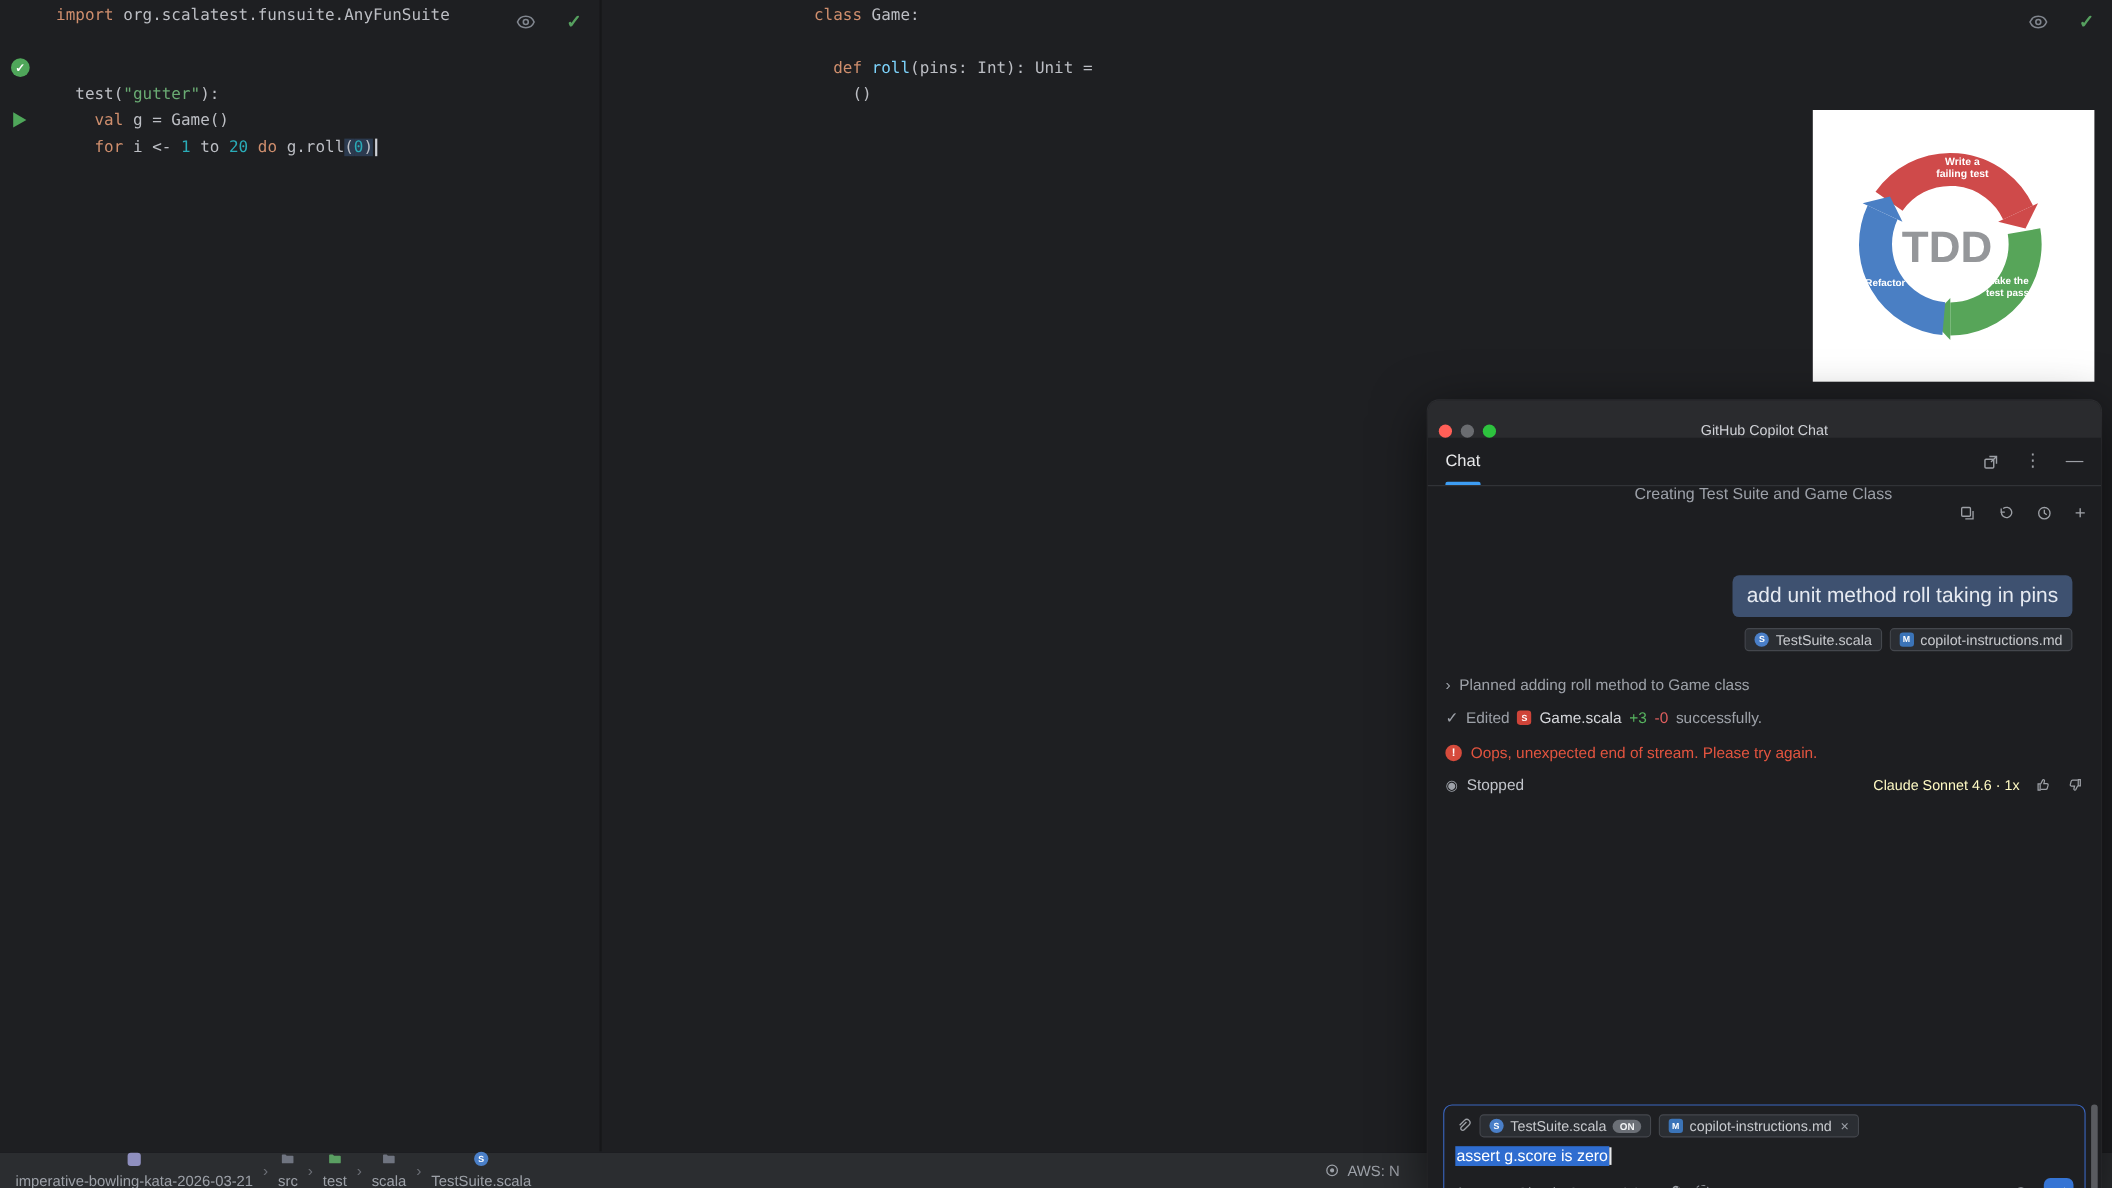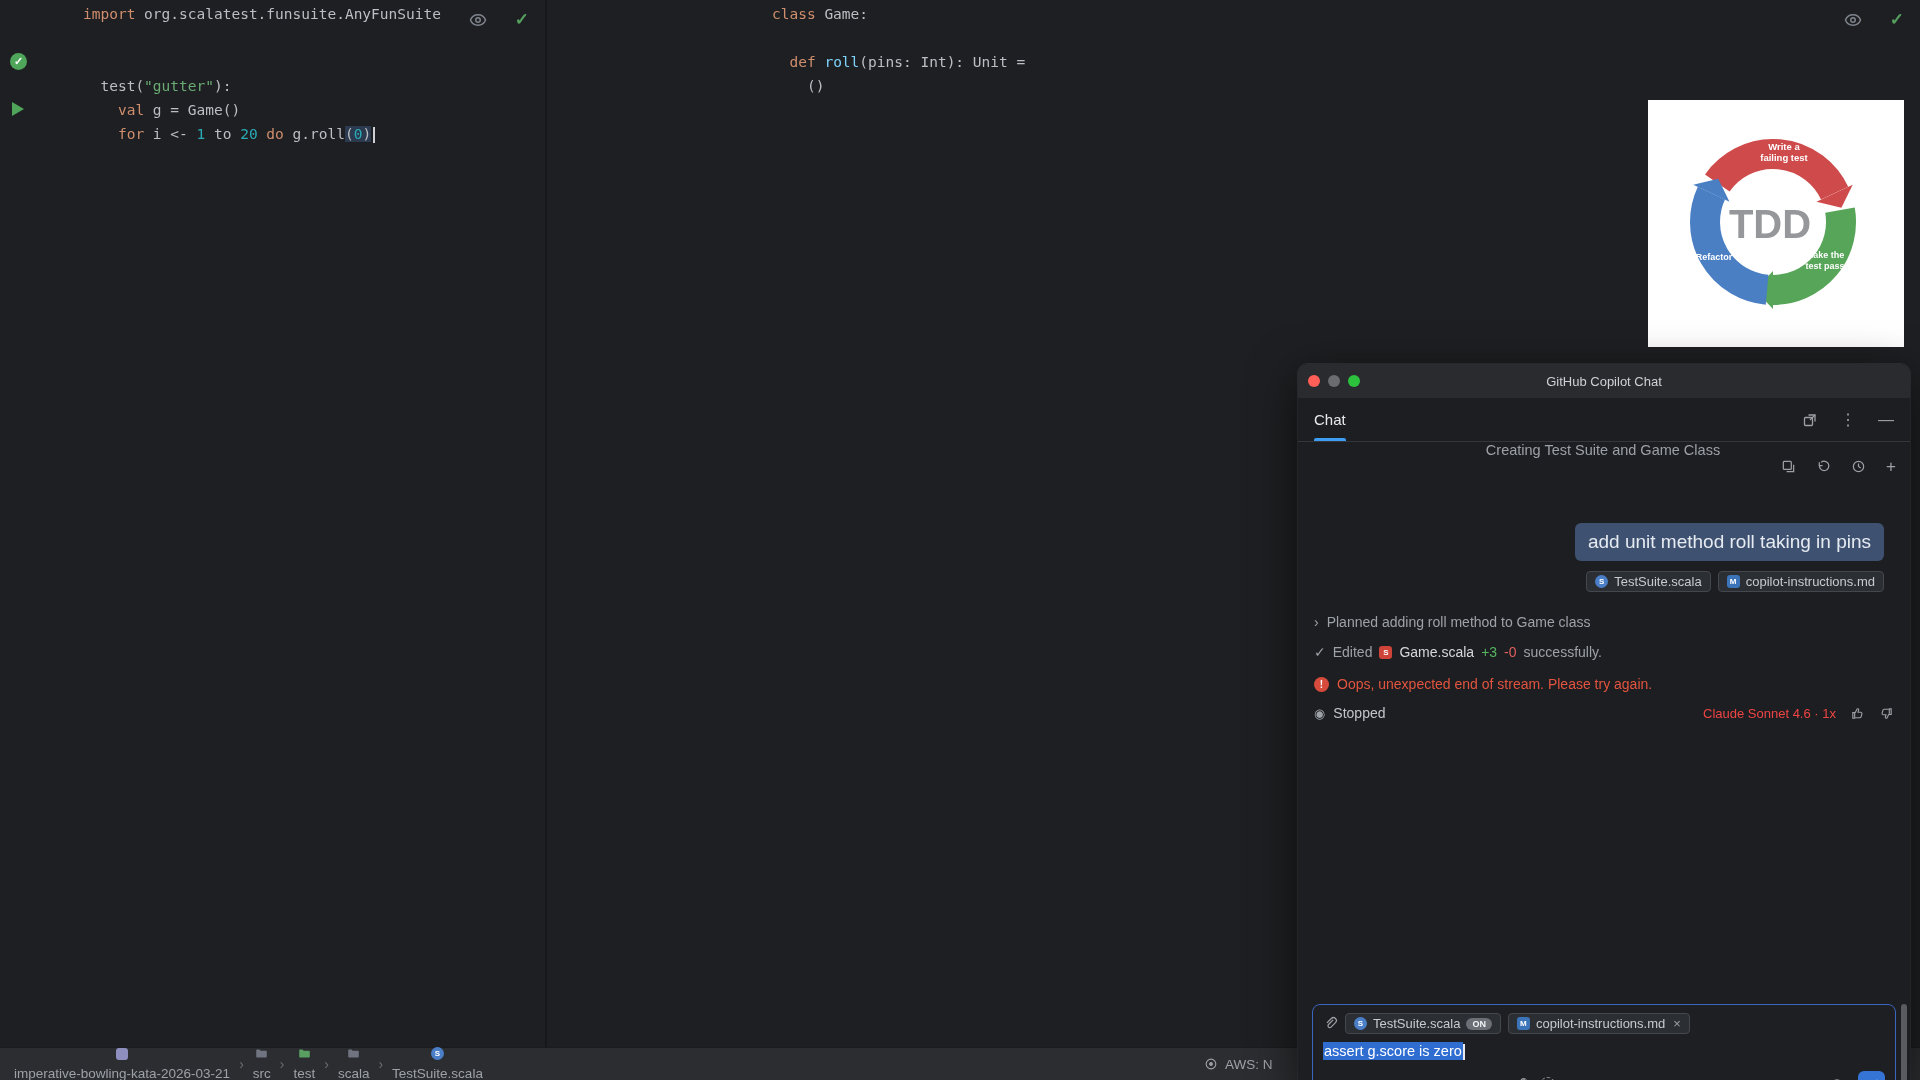--- a/index.html
+++ b/index.html
@@ -4,21 +4,21 @@
 <style>
   * { margin:0; padding:0; box-sizing:border-box; }
   html,body { width:1920px; height:1080px; overflow:hidden; background:#1e1f22;
               font-family:"Liberation Sans", sans-serif; }
 
   
   .pane { position:absolute; top:0; height:1047px; background:#1e1f22; }
   .pane-left  { left:0; width:545px; }
   .pane-right { left:545px; width:1375px; border-left:2px solid #161719; }
   .code { position:absolute; top:2px; left:0; right:0;
-          font-family:"DejaVu Sans Mono", monospace; font-size:14.5px; color:#bcbec4;margin-left:32px; }
+          font-family:"DejaVu Sans Mono", monospace; font-size:14.5px; color:#bcbec4; }
   .pane-left  .code { padding-left:51px; }
   .pane-right .code { padding-left:193px; }
   .code-line { height:24px; line-height:24px; white-space:pre; }
   .tok.kw  { color:#cf8e6d; }
   .tok.str { color:#6aab73; }
   .tok.num { color:#2aacb8; }
   .tok.fn  { color:#7dd3fc; }
   .tok.box { background:rgba(70,114,175,0.32); }
   .tok.caret { display:inline-block; width:2px; height:16px; background:#ced0d6;
                vertical-align:middle; margin-left:2px; }
@@ -38,21 +38,21 @@
 
   
   .tdd { position:absolute; left:1648px; top:100px; width:256px; height:247px;
          background:#ffffff; z-index:30; }
 
   
   .chat { position:absolute; left:1298px; top:364px; width:612px; height:724px;
           background:#1d1e21; border-radius:10px 10px 0 0; z-index:50;
           box-shadow:0 12px 48px rgba(0,0,0,0.6), 0 0 0 1px #323337; }
   .cw-titlebar { height:34px; background:#2a2b2e; border-radius:10px 10px 0 0;
-          display:flex; align-items:center; position:relative; }
+          display:flex; align-items:flex-end; position:relative; }
   .tl { width:12px; height:12px; border-radius:50%; margin-left:8px; cursor:pointer; }
   .tl:first-child { margin-left:10px; }
   .tl-red{background:#ff5f57;} .tl-yellow{background:#6a6c70;} .tl-green{background:#2dc23e;}
   .cw-title { position:absolute; left:0; right:0; text-align:center; color:#cfd1d6;
           font-size:13px; pointer-events:none; }
   .cw-tabs { height:44px; display:flex; align-items:center; border-bottom:1px solid #35363a;
           padding:0 16px; }
   .cw-tab { position:relative; height:100%; display:flex; align-items:center;
           color:#e8e9eb; font-size:15px; cursor:pointer; }
   .cw-tab::after { content:""; position:absolute; left:0; right:0; bottom:0;
@@ -91,21 +91,21 @@
   .diff-add { color:#57b55f; } .diff-del { color:#e05f5f; }
   .error-row { display:flex; align-items:center; gap:8px; margin:16px 0 0 16px;
           color:#e2543f; font-size:14px; }
   .err-ico { width:15px; height:15px; border-radius:50%; background:#d64b3c; color:#fff;
           font-size:10px; font-weight:bold; display:inline-flex; align-items:center;
           justify-content:center; flex:0 0 auto; }
   .stopped-row { display:flex; align-items:center; margin:13px 16px 0 16px; }
   .stopped-left { display:flex; align-items:center; gap:8px; color:#c2c5cb; font-size:14px; }
   .rec { color:#9da1a8; font-size:13px; }
   .stopped-right { margin-left:auto; display:flex; align-items:center; gap:14px; }
-  .model-usage { color:#ef4444; font-size:13px; }
+  .model-usage { color:#fef9c3; font-size:13px; }
   .scroll-thumb { position:absolute; right:3px; top:481px; width:6px; height:104px;
           background:#595b60; border-radius:3px; cursor:grab; }
 
   .cw-input { position:absolute; left:14px; right:14px; bottom:22px; height:102px;
           border:1.5px solid #3a66c0; border-radius:8px; background:#1e1f22;
           padding:8px 10px; }
   .in-chips { display:flex; align-items:center; gap:7px; }
   .badge-on { background:#6b6f76; color:#f2f3f5; font-size:9px; font-weight:bold;
           padding:1px 6px; border-radius:8px; cursor:pointer; }
   .chip-close { color:#9da1a8; font-size:13px; cursor:pointer; margin-left:2px; }

